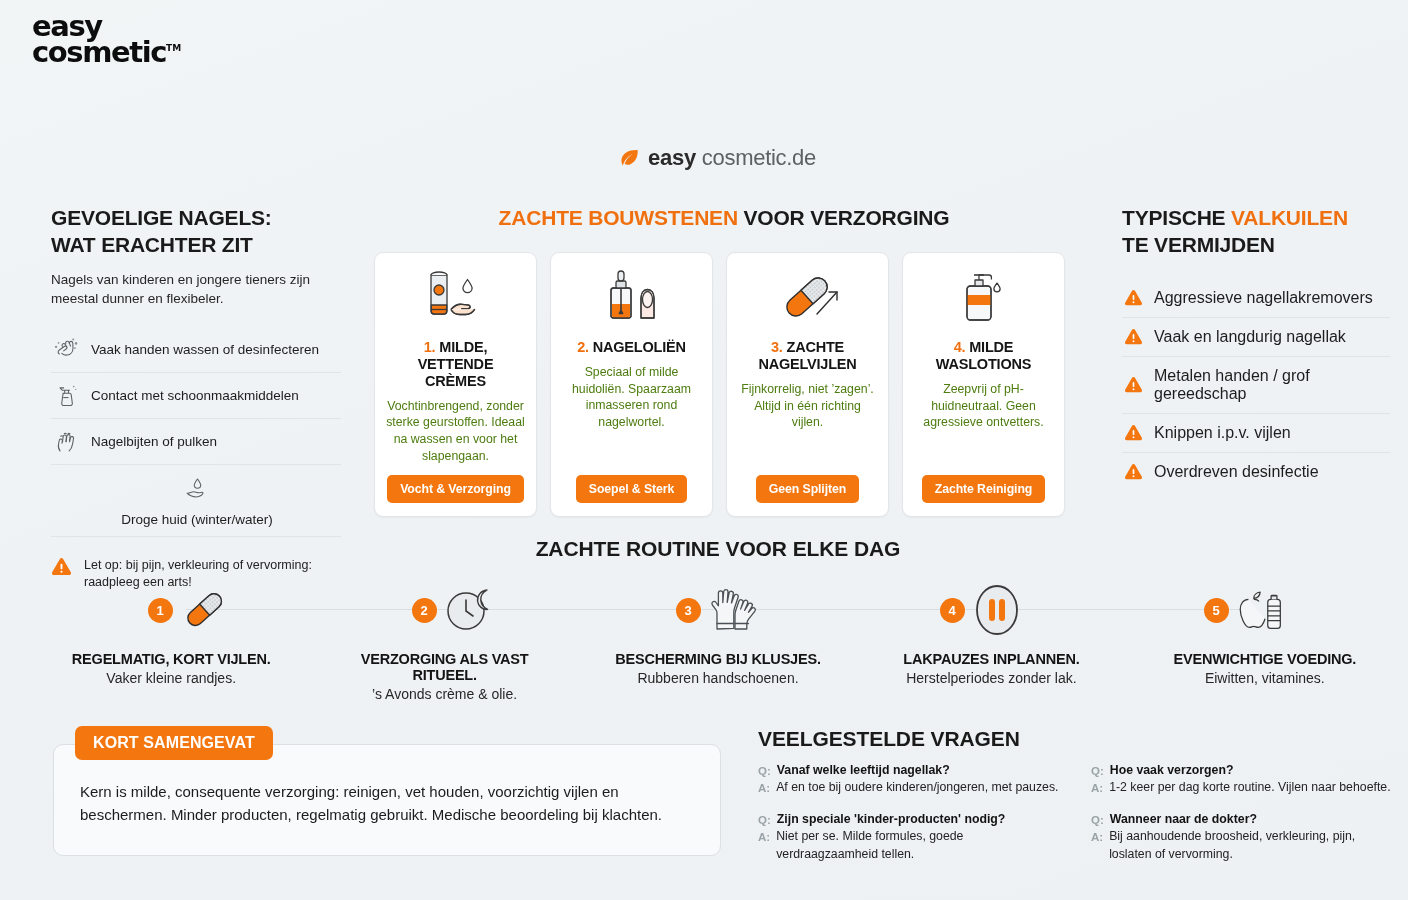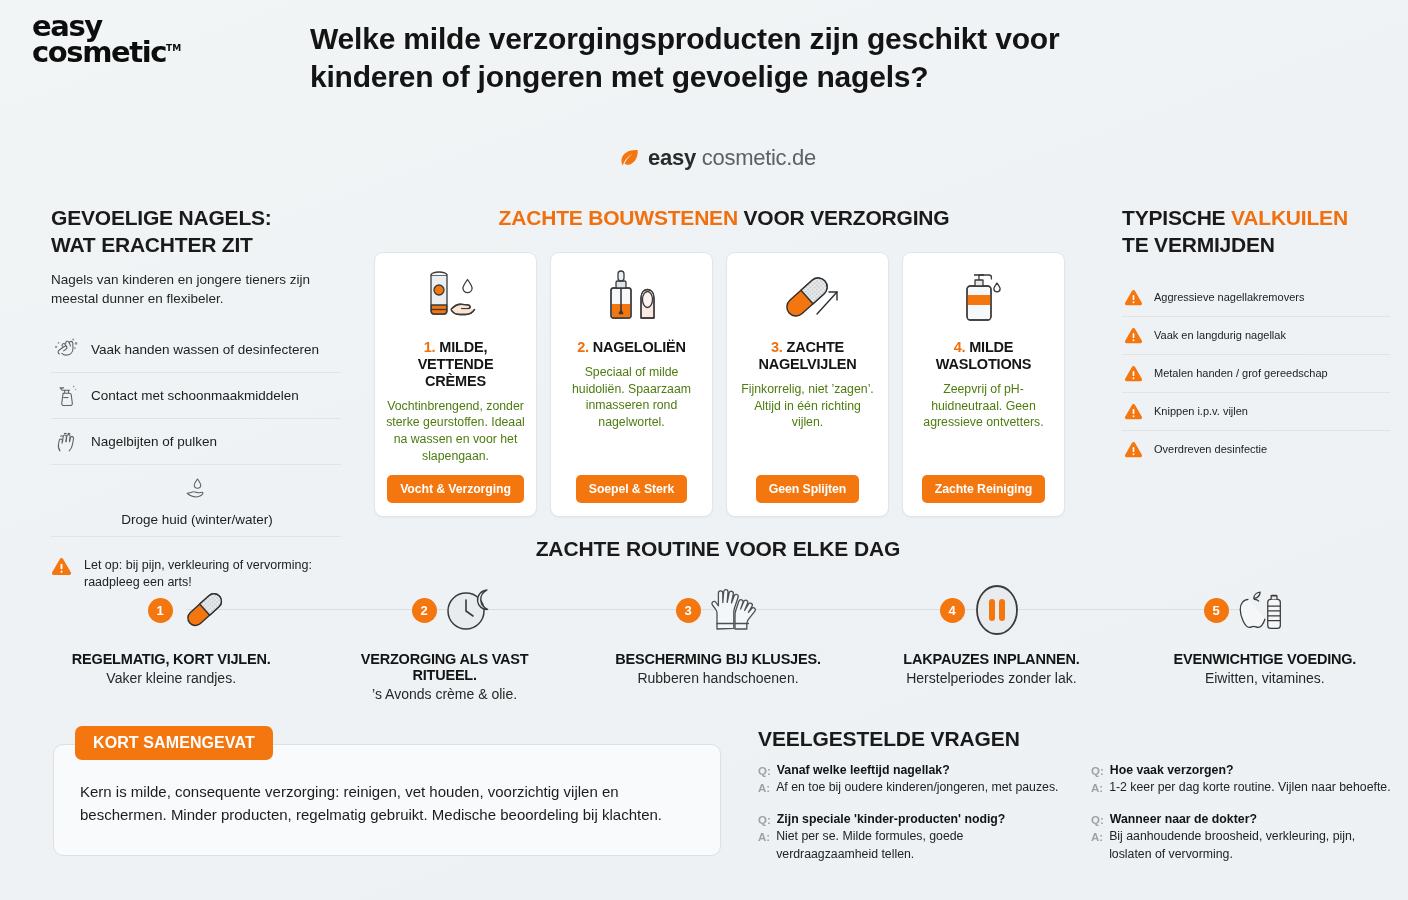--- a/index.html
+++ b/index.html
@@ -92,21 +92,21 @@
   }
 
   
   .right-col { position: absolute; left: 1108px; top: 204px; width: 268px; }
   .right-list { margin-top: 20px; }
   .right-row {
     display: flex; align-items: center; gap: 11px;
     padding: 10px 0 10px 2px; border-bottom: 1px solid #dfe4e7;
   }
   .right-row:last-child { border-bottom: none; }
-  .right-row .lbl { font-size: 11px; color: #1d1d1d; }
+  .right-row .lbl { font-size: 16px; color: #1d1d1d; }
 
   
   .routine-head {
     position: absolute; left: 0; top: 537px; width: 1408px; text-align: center;
     font-size: 21px; font-weight: 700; letter-spacing: -0.1px; text-transform: uppercase;
   }
   .routine { position: absolute; left: 44px; top: 575px; width: 1320px; }
   .rail { position: relative; height: 70px; }
   .rail .line {
     position: absolute; top: 34px; left: 128px; right: 128px; height: 1px; background: #d9dee1;
@@ -155,21 +155,20 @@
 
 <div class="page">
 
   <div class="logo">
     <div class="logo-text">
       <span>easy</span><br>
       <span>cosmetic</span><span class="logo-tm">TM</span>
     </div>
   </div>
 
-  <h1 class="headline">Welke milde verzorgingsproducten zijn geschikt voor kinderen of jongeren met gevoelige nagels?</h1>
 
   <div class="brandbar">
     <span>
       <svg class="leaf" viewBox="0 0 20 20">
           <path d="M18.5 1.5C10 1 2.5 4.5 1.6 11.4c-.5 3.8 1.4 6.6 1.4 6.6S4 13.6 8 9.6c2.2-2.2 5-3.8 5-3.8S9.6 8.4 7.4 11.4c-1.7 2.4-2.5 5-2.5 5s3 1.6 6.6-.2C17 13.4 19.2 7 18.5 1.5z" fill="#f4760f"></path>
         </svg>
     </span>
     <span class="b1">easy</span>
       <span class="b2">cosmetic.de</span>
   </div>

